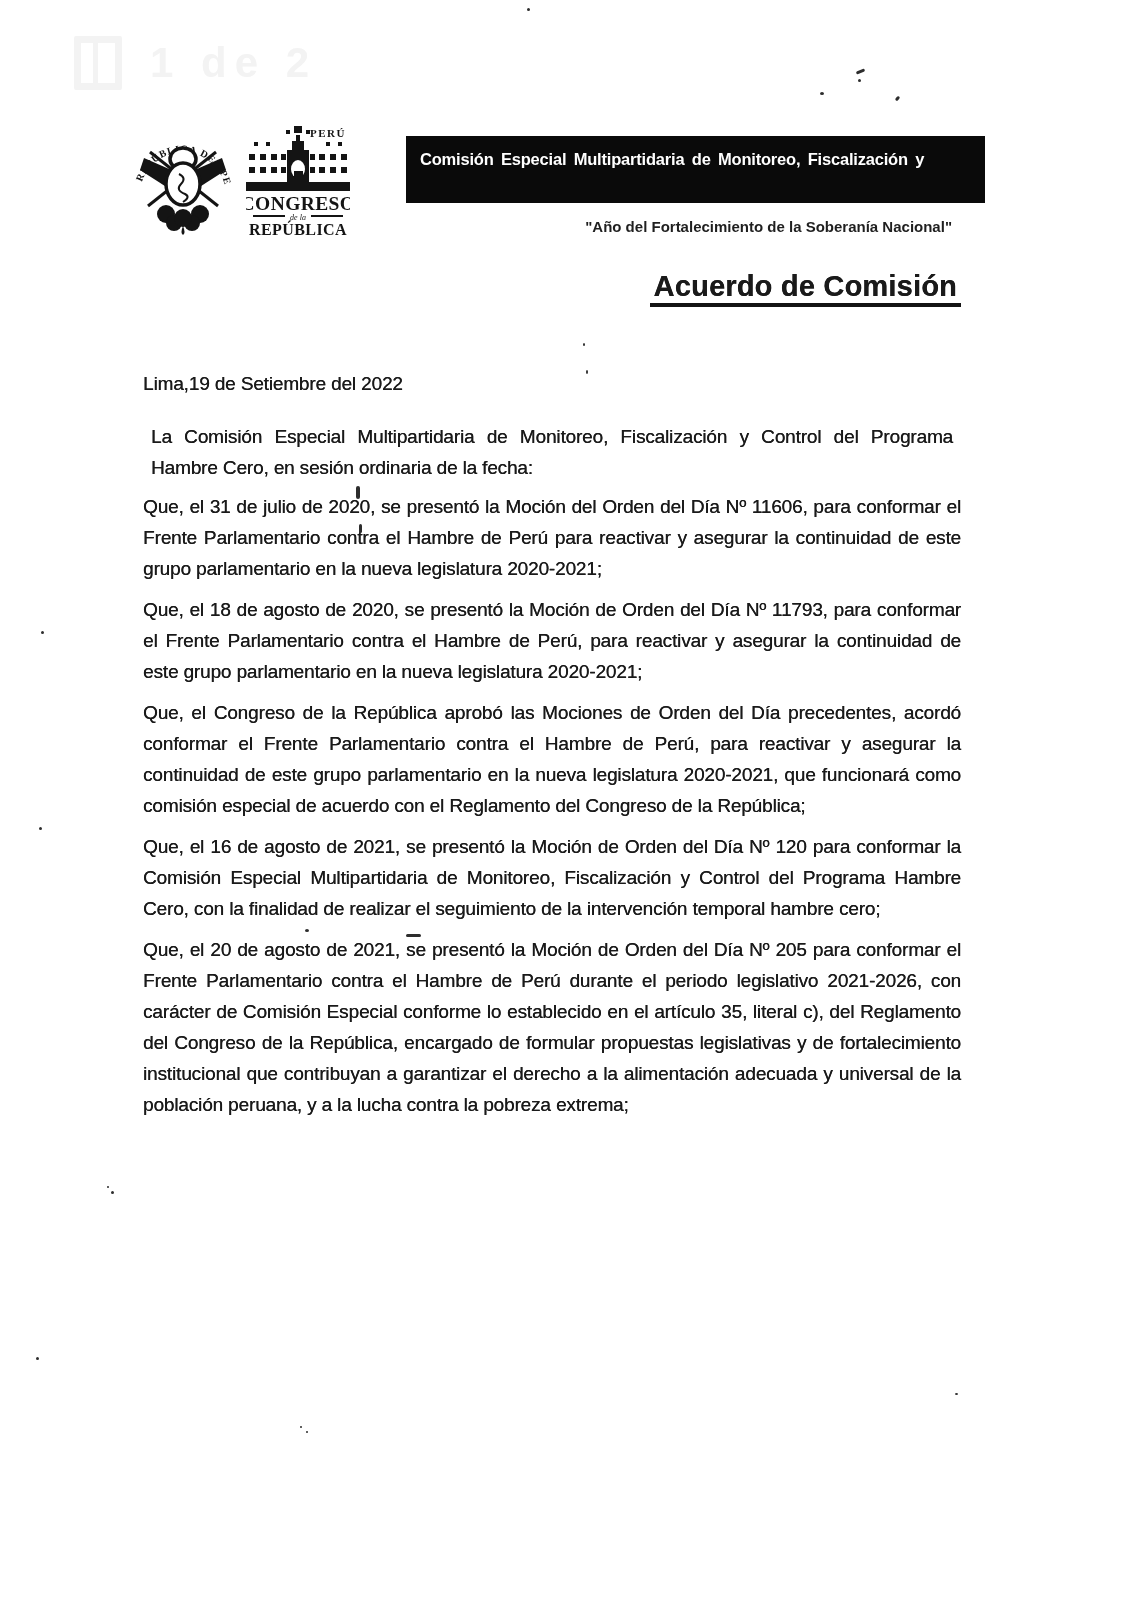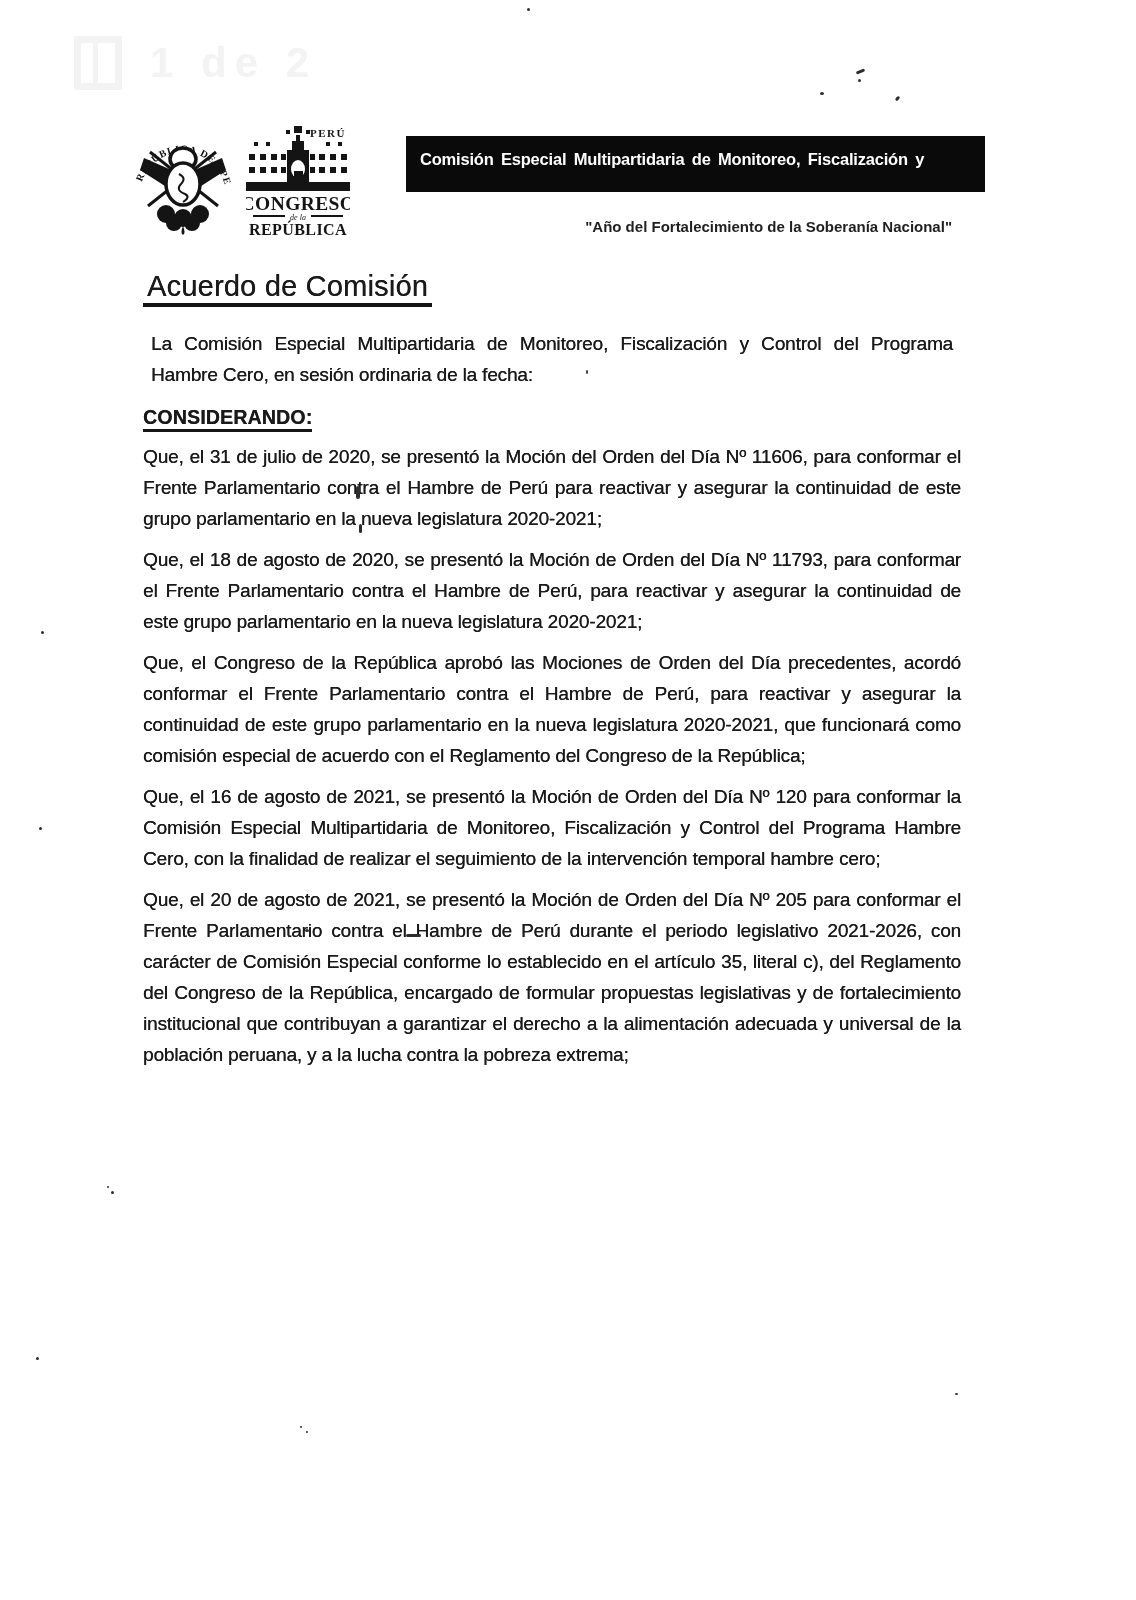--- a/index.html
+++ b/index.html
@@ -17,35 +17,35 @@
   .watermark { position:absolute; top:36px; left:74px; display:flex; align-items:center; gap:28px;
                color:#f3f3f3; user-select:none; }
   .wm-book { width:34px; height:40px; border:7px solid #f3f3f3; border-radius:2px; position:relative; }
   .wm-book::after { content:""; position:absolute; left:12px; top:-2px; width:5px; height:42px; background:#f3f3f3; }
   .wm-label { font-size:42px; font-weight:bold; letter-spacing:8px; }
 
   
   .header { position:absolute; top:120px; left:130px; width:890px; height:126px; }
   .seal-svg { position:absolute; left:0; top:2px; }
   .congress-svg { position:absolute; left:116px; top:4px; }
-  .banner { position:absolute; left:276px; top:16px; width:579px; height:56px;
+  .banner { position:absolute; left:276px; top:16px; width:579px; height:67px;
             background:#0a0a0a; color:#ffffff; box-sizing:border-box;
             padding:10px 8px 0 14px; overflow:hidden; }
   .banner .bl { white-space:nowrap; font-weight:bold; font-size:16.5px; line-height:26px;
                 letter-spacing:-0.2px; }
   .banner .l1 { word-spacing:3px; }
   .motto { position:absolute; left:276px; top:98px; width:546px; text-align:right;
            font-size:15px; font-weight:bold; color:#1f1f1f; }
 
   
   .content { position:absolute; top:266px; left:143px; width:818px;
              font-size:19px; line-height:31px; letter-spacing:-0.15px;
              text-shadow:0.25px 0 0 currentColor; }
-  .doc-title { margin:0; text-align:left; font-size:29px; line-height:40px;
-               font-weight:normal; letter-spacing:0.2px; }
+  .doc-title { margin:0; text-align:right; font-size:29px; line-height:40px;
+               font-weight:bold; letter-spacing:0.2px; }
   .doc-title span { border-bottom:4px solid #141414; padding:0 4px 1px; }
   .dateline { margin:62px 0 0; }
   .intro { margin:22px 8px 0; text-align:justify; }
   .heading { margin:12px 0 0; font-size:19.5px; font-weight:bold; }
   .heading span { border-bottom:3px solid #161616; padding-bottom:1px; letter-spacing:0.2px; }
   .para { margin:10px 0 0; text-align:justify; text-justify:inter-word; }
   .para.first { margin-top:8px; }
   p { widows:2; orphans:2; }
 
   
@@ -131,26 +131,24 @@
     </div>
 
     <div class="motto">"Año del Fortalecimiento de la Soberanía Nacional"</div>
   </div>
 
   <div class="content">
     <h1 class="doc-title">
       <span>Acuerdo de Comisión</span>
     </h1>
 
+    <p class="dateline">Lima,19 de Setiembre del 2022</p>
 
     <p class="intro">La Comisión Especial Multipartidaria de Monitoreo, Fiscalización y Control del Programa Hambre Cero, en sesión ordinaria de la fecha:</p>
 
-    <h2 class="heading">
-      <span>CONSIDERANDO:</span>
-    </h2>
 
     <p class="para first">Que, el 31 de julio de 2020, se presentó la Moción del Orden del Día Nº 11606, para conformar el Frente Parlamentario contra el Hambre de Perú para reactivar y asegurar la continuidad de este grupo parlamentario en la nueva legislatura 2020-2021;</p>
     <p class="para">Que, el 18 de agosto de 2020, se presentó la Moción de Orden del Día Nº 11793, para conformar el Frente Parlamentario contra el Hambre de Perú, para reactivar y asegurar la continuidad de este grupo parlamentario en la nueva legislatura 2020-2021;</p>
     <p class="para">Que, el Congreso de la República aprobó las Mociones de Orden del Día precedentes, acordó conformar el Frente Parlamentario contra el Hambre de Perú, para reactivar y asegurar la continuidad de este grupo parlamentario en la nueva legislatura 2020-2021, que funcionará como comisión especial de acuerdo con el Reglamento del Congreso de la República;</p>
     <p class="para">Que, el 16 de agosto de 2021, se presentó la Moción de Orden del Día Nº 120 para conformar la Comisión Especial Multipartidaria de Monitoreo, Fiscalización y Control del Programa Hambre Cero, con la finalidad de realizar el seguimiento de la intervención temporal hambre cero;</p>
     <p class="para">Que, el 20 de agosto de 2021, se presentó la Moción de Orden del Día Nº 205 para conformar el Frente Parlamentario contra el Hambre de Perú durante el periodo legislativo 2021-2026, con carácter de Comisión Especial conforme lo establecido en el artículo 35, literal c), del Reglamento del Congreso de la República, encargado de formular propuestas legislativas y de fortalecimiento institucional que contribuyan a garantizar el derecho a la alimentación adecuada y universal de la población peruana, y a la lucha contra la pobreza extrema;</p>
   </div>
 
   <div class="speck" style="left:527px;top:8px;width:3px;height:3px;"></div>
   <div class="speck bar" style="left:856px;top:70px;width:9px;height:3px;transform:rotate(-22deg);"></div>

